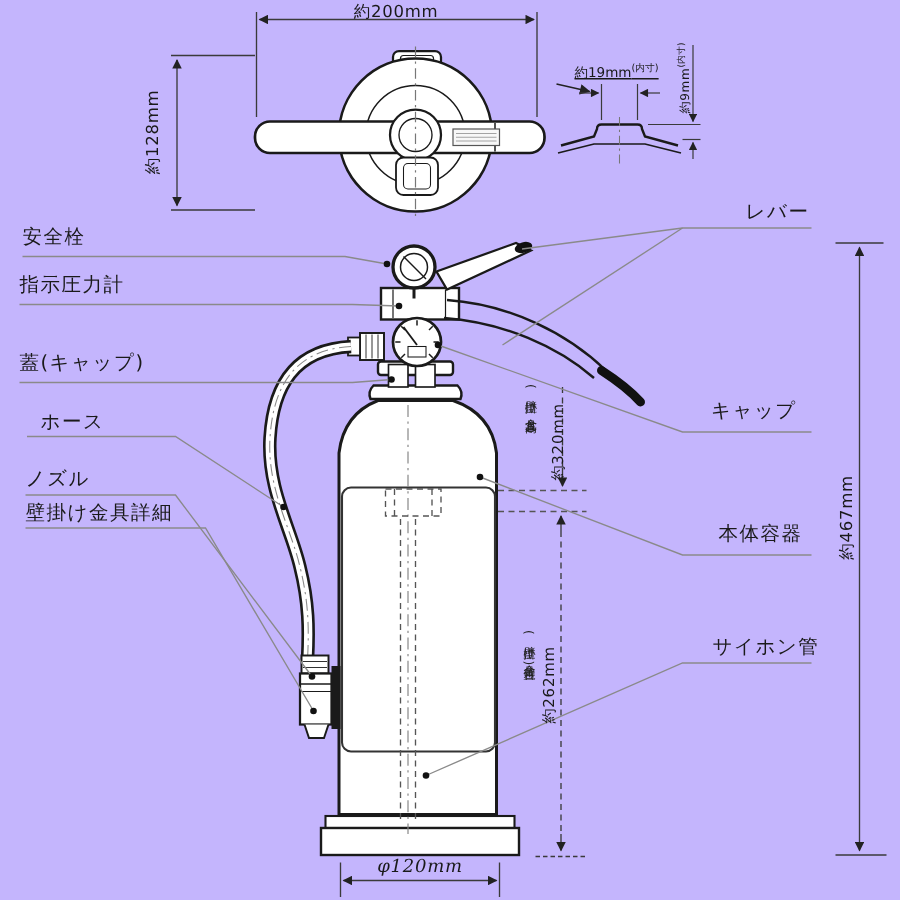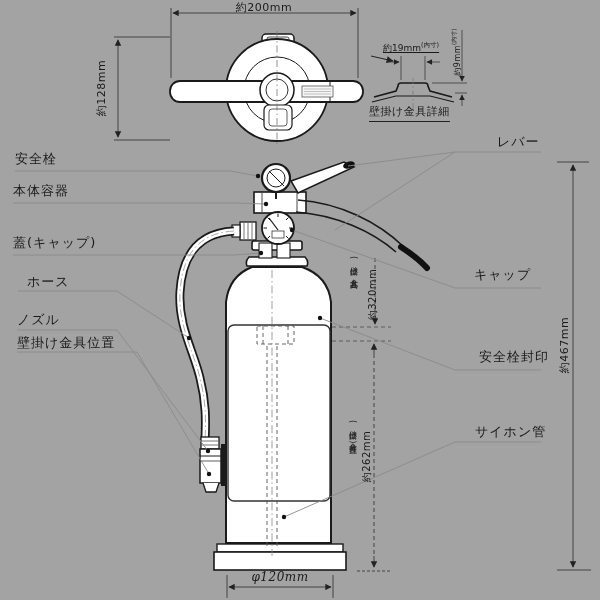--- a/index.html
+++ b/index.html
@@ -1,16 +1,16 @@
 <!DOCTYPE html>
 <html><head>
 <meta charset="utf-8">
 <style>
   html,body{margin:0;padding:0;background:#fff;}
-  #stage{position:relative;width:600px;height:600px;background:#a3a3a3;overflow:hidden;
+  #stage{position:relative;width:600px;height:600px;background:#c4b5fd;overflow:hidden;
          font-family:"DejaVu Sans","Liberation Sans",sans-serif;color:#1a1a1a;}
   #linework{position:absolute;left:0;top:0;}
   .lbl{position:absolute;font-size:13px;letter-spacing:1px;white-space:nowrap;line-height:1.1;}
   .dim{position:absolute;font-size:11px;letter-spacing:.5px;white-space:nowrap;text-align:center;}
   .rot{transform:rotate(-90deg);transform-origin:center center;}
   .vert{position:absolute;writing-mode:vertical-rl;font-size:8px;letter-spacing:1px;white-space:nowrap;color:#222;}
   .small-dim{font-size:9px;letter-spacing:0;text-decoration:underline;}
   .note{font-size:6.5px;vertical-align:super;letter-spacing:0;}
   .caption{position:absolute;font-size:11px;letter-spacing:.5px;border-bottom:1px solid #222;padding-bottom:2px;}
   .phi{font-style:italic;font-family:"DejaVu Serif",serif;}
@@ -238,32 +238,31 @@
 
   <div class="dim" style="left:224px;top:0px;width:80px;">約200mm</div>
   <div class="dim rot" style="left:66px;top:81px;width:70px;height:14px;">約128mm</div>
 
   <div class="dim small-dim" style="left:383px;top:41px;">
     <span>約19mm</span><span class="note">(内寸)</span>
   </div>
   <div class="dim rot" style="left:428px;top:47px;width:54px;height:10px;font-size:8px;">
     <span>約9mm</span><span class="note" style="font-size:6px;">(内寸)</span>
   </div>
-  <div class="caption" style="left:369px;top:104px;">壁掛け金具詳細</div>
 
   <div class="lbl" style="left:15px;top:152px;">安全栓</div>
-  <div class="lbl" style="left:13px;top:184px;">本体容器</div>
+  <div class="lbl" style="left:13px;top:184px;">指示圧力計</div>
   <div class="lbl" style="left:13px;top:236px;">蓋(キャップ)</div>
   <div class="lbl" style="left:27px;top:275px;">ホース</div>
   <div class="lbl" style="left:17px;top:313px;">ノズル</div>
-  <div class="lbl" style="left:17px;top:336px;">壁掛け金具位置</div>
+  <div class="lbl" style="left:17px;top:336px;">壁掛け金具詳細</div>
 
   <div class="lbl" style="left:497px;top:135px;">レバー</div>
   <div class="lbl" style="left:474px;top:268px;">キャップ</div>
-  <div class="lbl" style="left:479px;top:350px;">安全栓封印</div>
+  <div class="lbl" style="left:479px;top:350px;">本体容器</div>
   <div class="lbl" style="left:475px;top:425px;">サイホン管</div>
 
   <div class="dim rot" style="left:529px;top:338px;width:70px;height:14px;">約467mm</div>
 
   <div class="vert" style="left:347px;top:256px;height:80px;">(壁掛け金具高さ)</div>
   <div class="dim rot" style="left:342px;top:288px;width:60px;height:13px;font-size:10px;">約320mm</div>
 
   <div class="vert" style="left:346px;top:420px;height:80px;">(壁掛け金具位置)</div>
   <div class="dim rot" style="left:336px;top:450px;width:60px;height:13px;font-size:10px;">約262mm</div>
 

